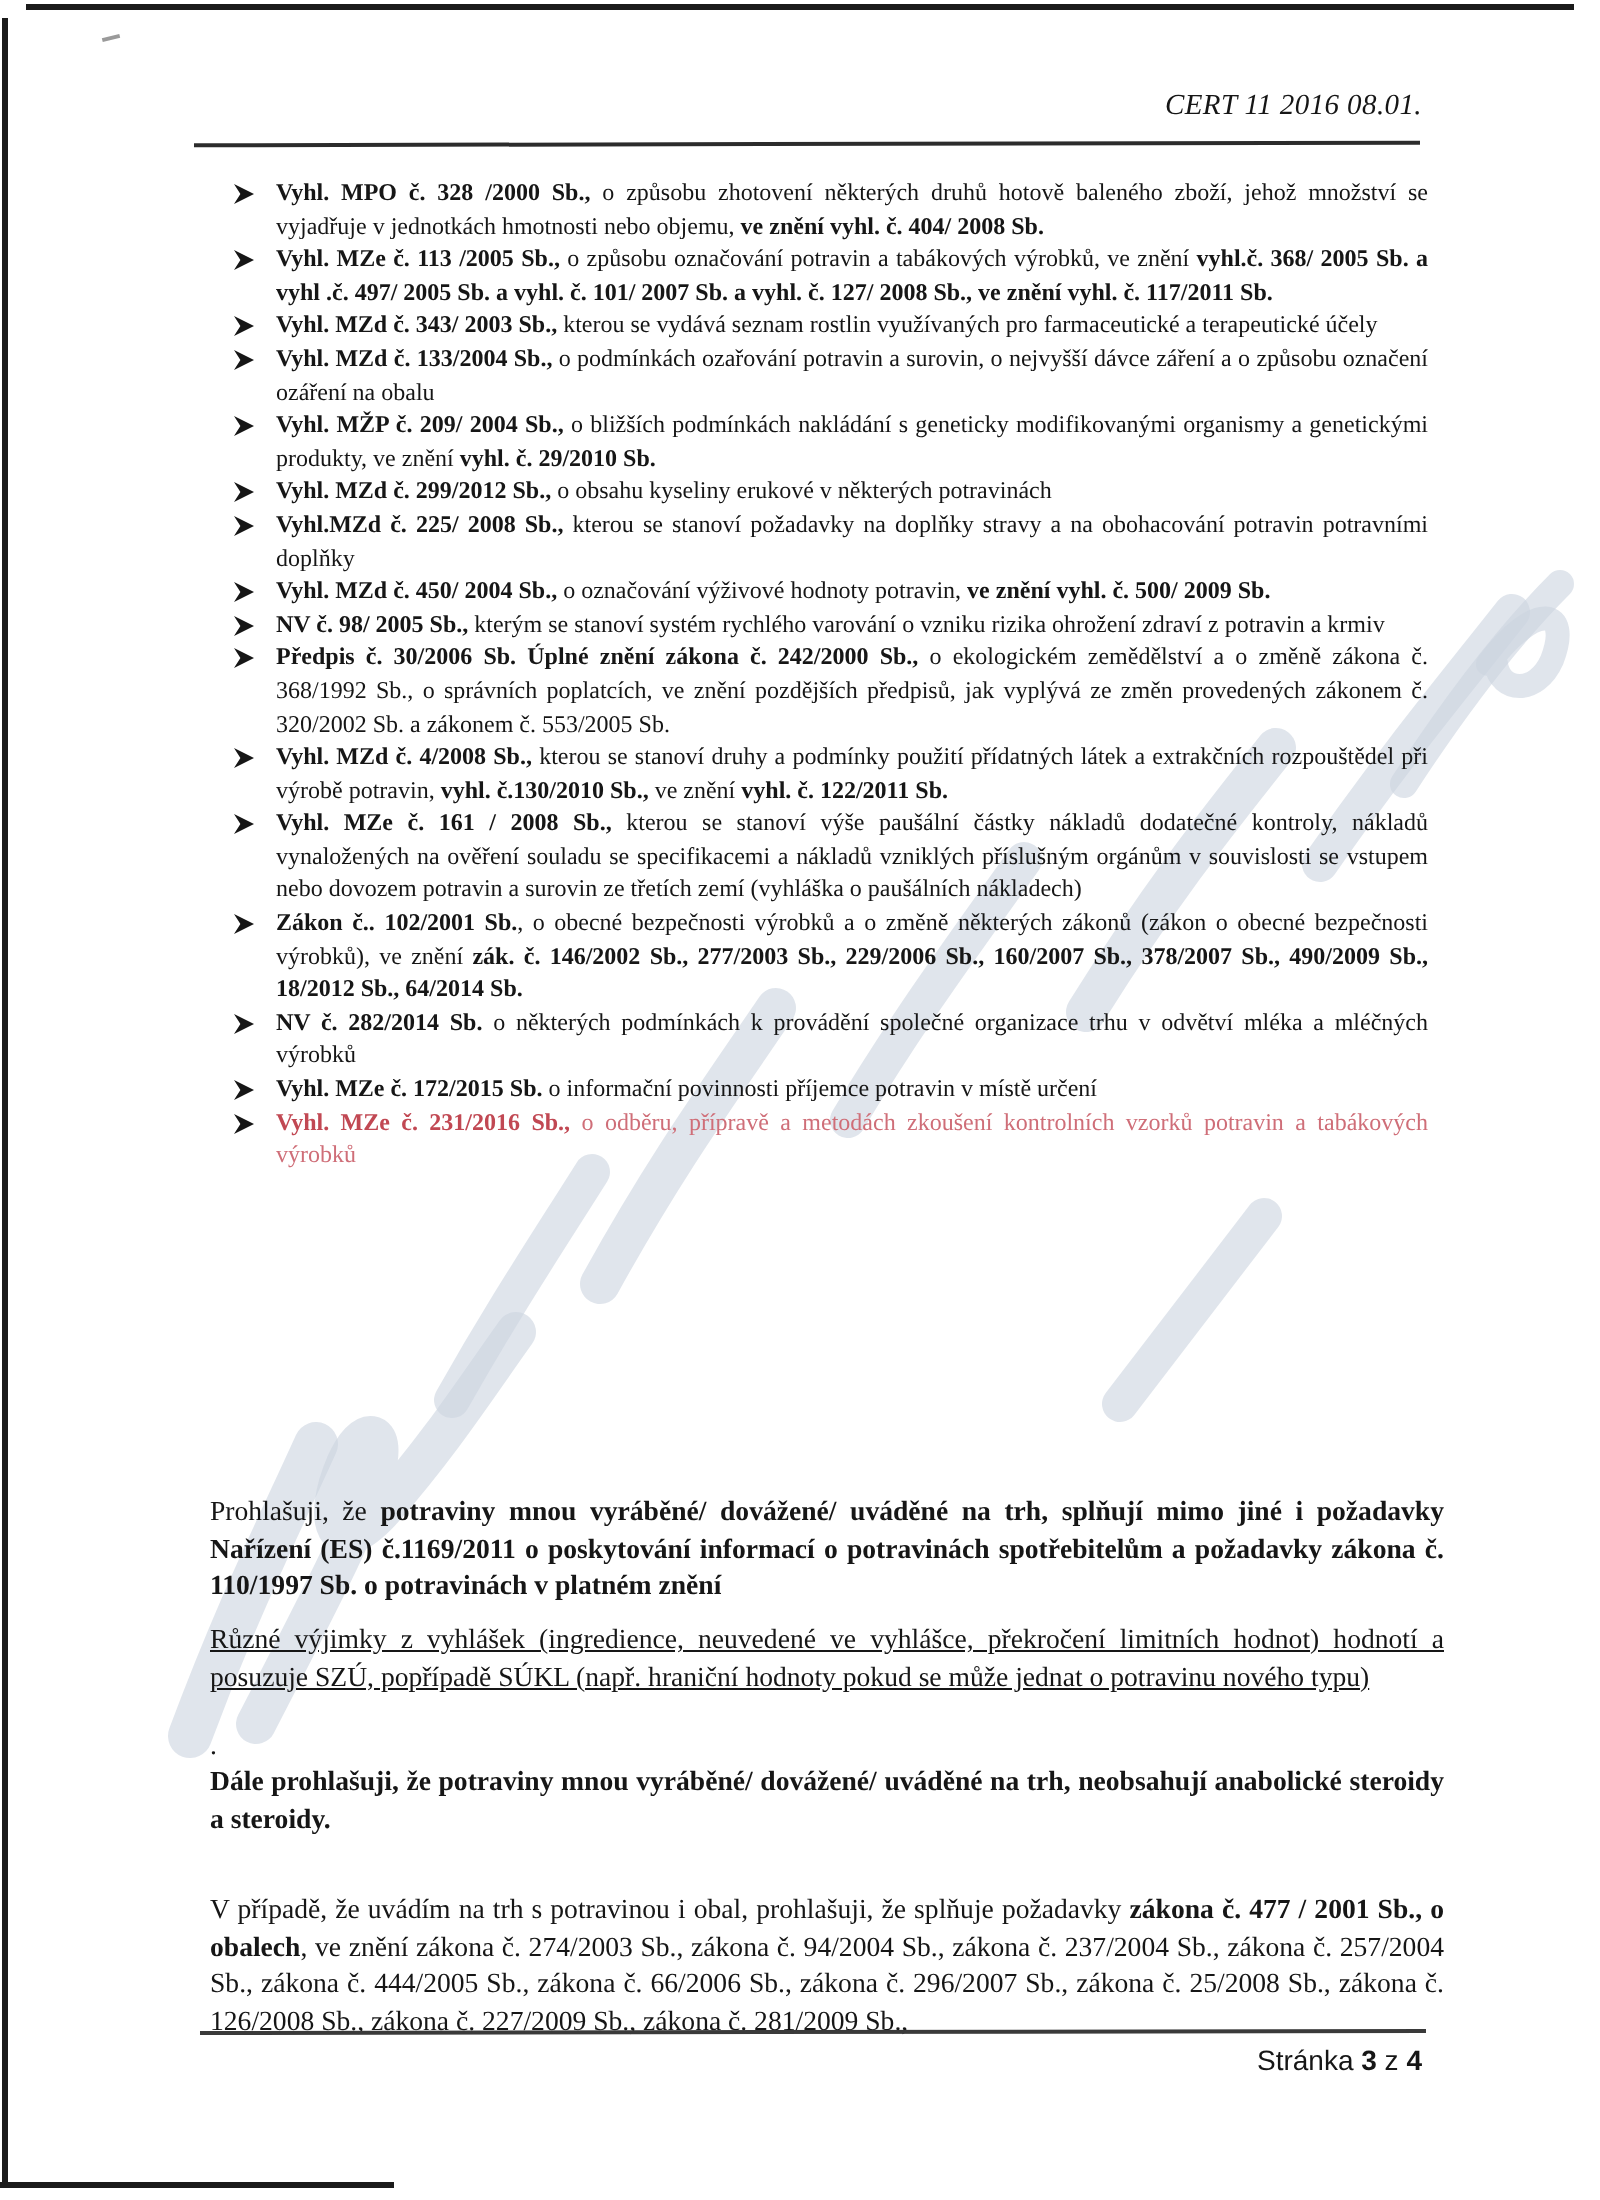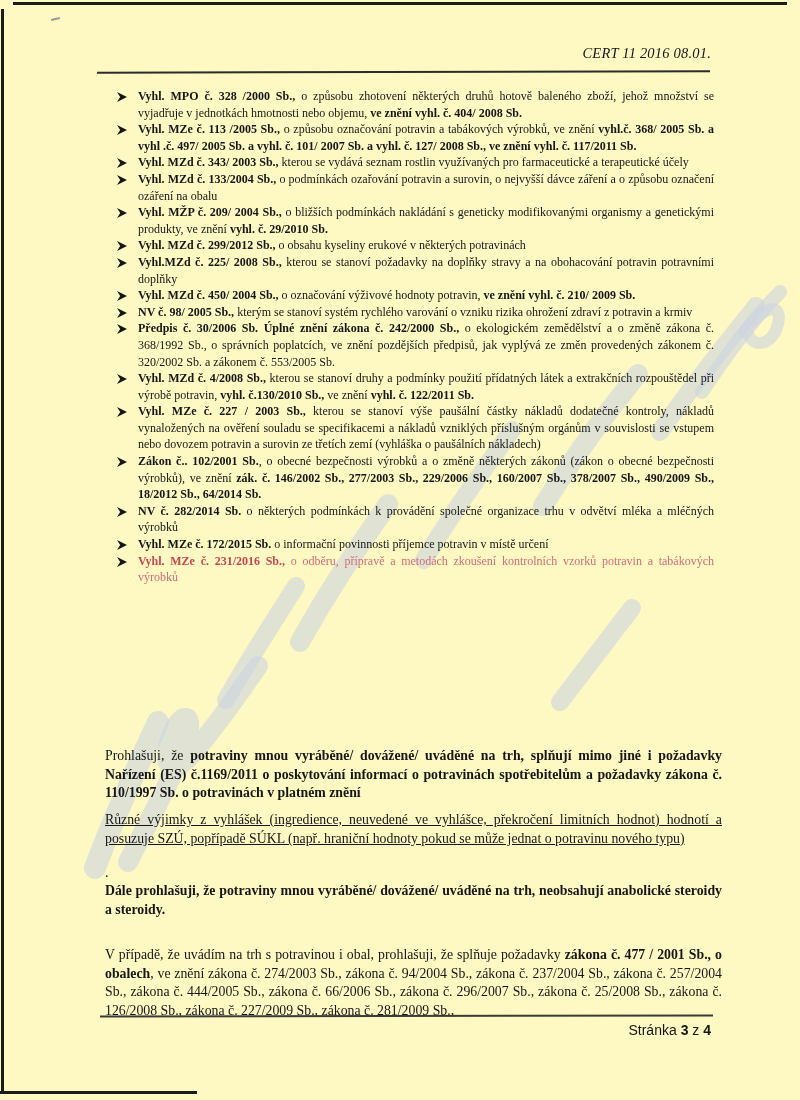--- a/index.html
+++ b/index.html
@@ -1,18 +1,18 @@
 <!DOCTYPE html>
 <html style="--red-b: #c14853; --red-r: #cf6e78;"><head>
 <meta charset="utf-8">
 <style>
   html,body{margin:0;padding:0;background:#e8e8e8;}
   .page{
     position:relative;width:800px;height:1100px;margin:0 auto;
-    background:#fef9c3;overflow:hidden;
+    background:#ffffff;overflow:hidden;
     font-family:"Liberation Serif","DejaVu Serif",serif;
     color:#161616;
   }
   
   .edge-top{position:absolute;left:13px;top:2px;width:774px;height:3px;background:#1b1b1b;z-index:5;}
   .edge-left{position:absolute;left:1px;top:9px;width:3px;height:1085px;background:#1b1b1b;z-index:5;}
   .edge-bottom{position:absolute;left:0px;top:1091px;width:197px;height:3px;background:#1b1b1b;z-index:5;}
   .speck{position:absolute;left:51px;top:18px;width:9px;height:2px;background:#9a9a9a;transform:rotate(-14deg);z-index:5;}
 
   
@@ -110,41 +110,41 @@
           </span><span><strong>Vyhl. MZd č. 299/2012 Sb.,</strong><span> o obsahu kyseliny erukové v některých potravinách</span></span></li>
         <li class=""><span class="arrow">
             <svg width="12" height="12" viewBox="0 0 12 12">
               <path d="M1,1 L11,6 L1,11 L4.2,6 Z" fill="#161616"></path>
             </svg>
           </span><span><strong>Vyhl.MZd č. 225/ 2008 Sb.,</strong><span> kterou se stanoví požadavky na doplňky stravy a na obohacování potravin potravními doplňky</span></span></li>
         <li class=""><span class="arrow">
             <svg width="12" height="12" viewBox="0 0 12 12">
               <path d="M1,1 L11,6 L1,11 L4.2,6 Z" fill="#161616"></path>
             </svg>
-          </span><span><strong>Vyhl. MZd č. 450/ 2004 Sb.,</strong><span> o označování výživové hodnoty potravin, </span><strong>ve znění vyhl. č. 210/ 2009 Sb.</strong></span></li>
+          </span><span><strong>Vyhl. MZd č. 450/ 2004 Sb.,</strong><span> o označování výživové hodnoty potravin, </span><strong>ve znění vyhl. č. 500/ 2009 Sb.</strong></span></li>
         <li class=""><span class="arrow">
             <svg width="12" height="12" viewBox="0 0 12 12">
               <path d="M1,1 L11,6 L1,11 L4.2,6 Z" fill="#161616"></path>
             </svg>
           </span><span><strong>NV č. 98/ 2005 Sb.,</strong><span> kterým se stanoví systém rychlého varování o vzniku rizika ohrožení zdraví z potravin a krmiv</span></span></li>
         <li class=""><span class="arrow">
             <svg width="12" height="12" viewBox="0 0 12 12">
               <path d="M1,1 L11,6 L1,11 L4.2,6 Z" fill="#161616"></path>
             </svg>
           </span><span><strong>Předpis č. 30/2006 Sb. Úplné znění zákona č. 242/2000 Sb.,</strong><span> o ekologickém zemědělství a o změně zákona č. 368/1992 Sb., o správních poplatcích, ve znění pozdějších předpisů, jak vyplývá ze změn provedených zákonem č. 320/2002 Sb. a zákonem č. 553/2005 Sb.</span></span></li>
         <li class=""><span class="arrow">
             <svg width="12" height="12" viewBox="0 0 12 12">
               <path d="M1,1 L11,6 L1,11 L4.2,6 Z" fill="#161616"></path>
             </svg>
           </span><span><strong>Vyhl. MZd č. 4/2008 Sb.,</strong><span> kterou se stanoví druhy a podmínky použití přídatných látek a extrakčních rozpouštědel při výrobě potravin, </span><strong>vyhl. č.130/2010 Sb.,</strong><span> ve znění </span><strong>vyhl. č. 122/2011 Sb.</strong></span></li>
         <li class=""><span class="arrow">
             <svg width="12" height="12" viewBox="0 0 12 12">
               <path d="M1,1 L11,6 L1,11 L4.2,6 Z" fill="#161616"></path>
             </svg>
-          </span><span><strong>Vyhl. MZe č. 227 / 2003 Sb.,</strong><span> kterou se stanoví výše paušální částky nákladů dodatečné kontroly, nákladů vynaložených na ověření souladu se specifikacemi a nákladů vzniklých příslušným orgánům v souvislosti se vstupem nebo dovozem potravin a surovin ze třetích zemí (vyhláška o paušálních nákladech)</span></span></li>
+          </span><span><strong>Vyhl. MZe č. 161 / 2008 Sb.,</strong><span> kterou se stanoví výše paušální částky nákladů dodatečné kontroly, nákladů vynaložených na ověření souladu se specifikacemi a nákladů vzniklých příslušným orgánům v souvislosti se vstupem nebo dovozem potravin a surovin ze třetích zemí (vyhláška o paušálních nákladech)</span></span></li>
         <li class=""><span class="arrow">
             <svg width="12" height="12" viewBox="0 0 12 12">
               <path d="M1,1 L11,6 L1,11 L4.2,6 Z" fill="#161616"></path>
             </svg>
           </span><span><strong>Zákon č.. 102/2001 Sb.</strong><span>, o obecné bezpečnosti výrobků a o změně některých zákonů (zákon o obecné bezpečnosti výrobků), ve znění </span><strong>zák. č. 146/2002 Sb., 277/2003 Sb., 229/2006 Sb., 160/2007 Sb., 378/2007 Sb., 490/2009 Sb., 18/2012 Sb., 64/2014 Sb.</strong></span></li>
         <li class=""><span class="arrow">
             <svg width="12" height="12" viewBox="0 0 12 12">
               <path d="M1,1 L11,6 L1,11 L4.2,6 Z" fill="#161616"></path>
             </svg>
           </span><span><strong>NV č. 282/2014 Sb.</strong><span> o některých podmínkách k provádění společné organizace trhu v odvětví mléka a mléčných výrobků</span></span></li>

